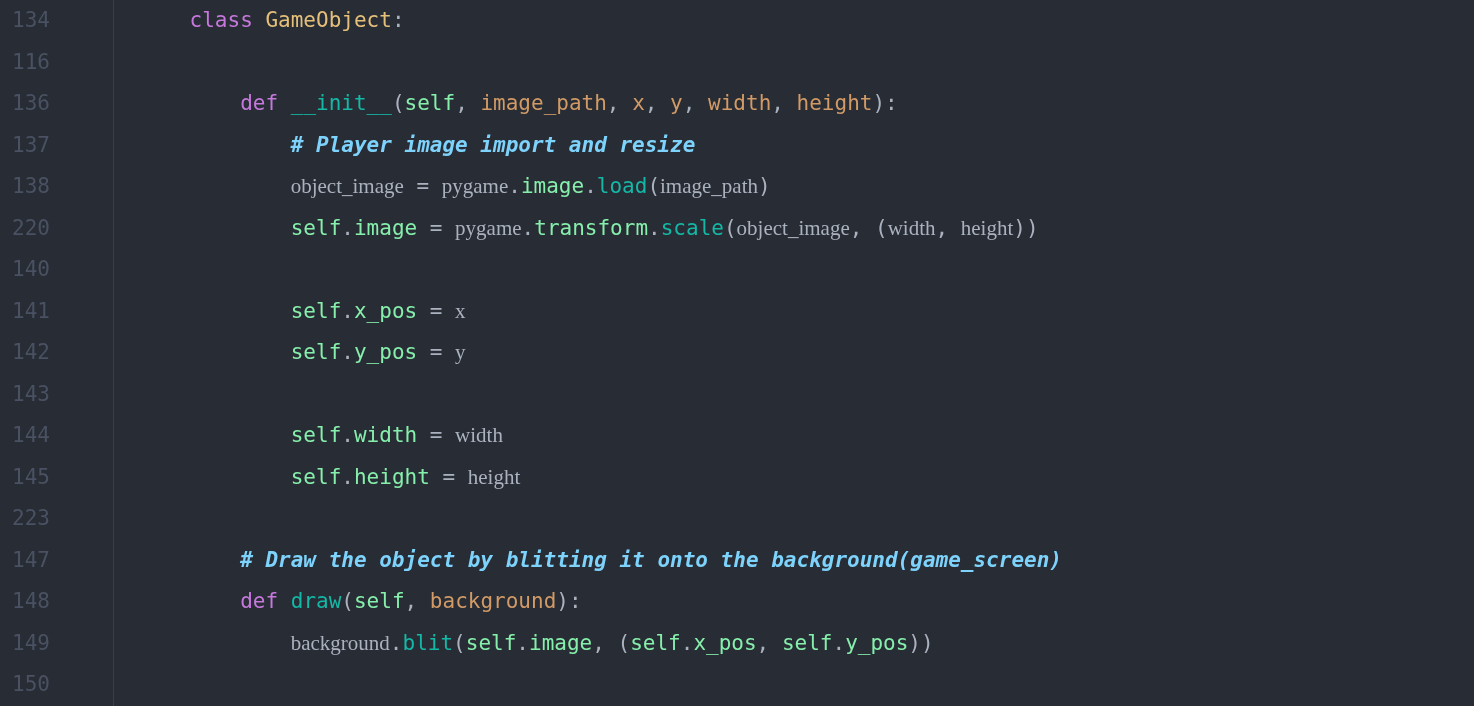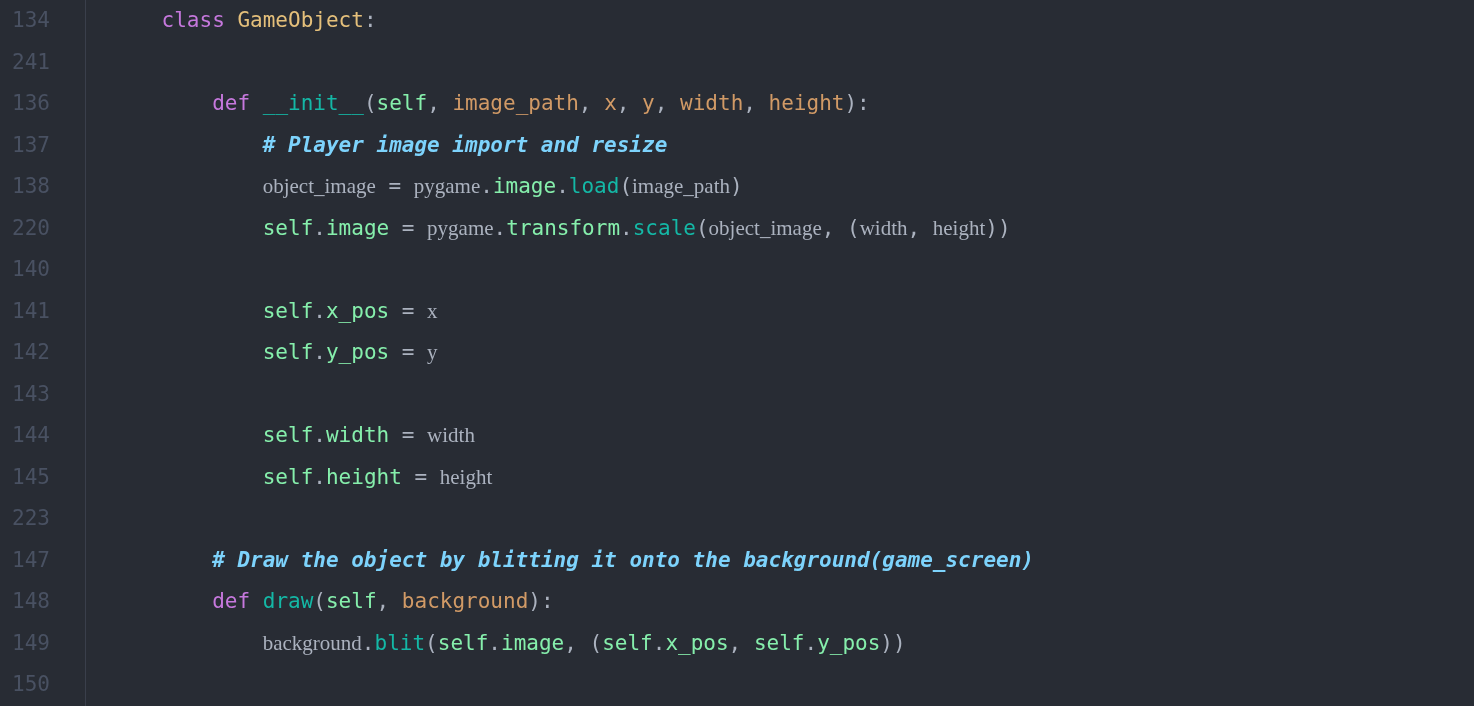--- a/index.html
+++ b/index.html
@@ -13,20 +13,21 @@
       font-size: 21px;
       line-height: 41.5px;
       color: #abb2bf;
       overflow: hidden;
       width: 1474px;
       height: 706px;
     }
     .editor {
       display: flex;
       height: 100%;
+      gap: 28px;
     }
     .gutter {
       width: 85px;
       text-align: right;
       padding-right: 35px;
       color: #495162;
       user-select: none;
       flex-shrink: 0;
     }
     .gutter-line {
@@ -52,21 +53,21 @@
     .tok-punct { color: #abb2bf; }
     .tok-comment { color: #7dd3fc; font-style: italic; font-weight: bold; }
     .tok-ident { color: #abb2bf; font-family: Liberation Serif, serif; }
   </style>
 </head>
 <body>
 
 <div class="editor">
   <div class="gutter" id="gutter">
       <div class="gutter-line">134</div>
-      <div class="gutter-line">241</div>
+      <div class="gutter-line">116</div>
       <div class="gutter-line">136</div>
       <div class="gutter-line">137</div>
       <div class="gutter-line">138</div>
       <div class="gutter-line">220</div>
       <div class="gutter-line">140</div>
       <div class="gutter-line">141</div>
       <div class="gutter-line">142</div>
       <div class="gutter-line">143</div>
       <div class="gutter-line">144</div>
       <div class="gutter-line">145</div>

